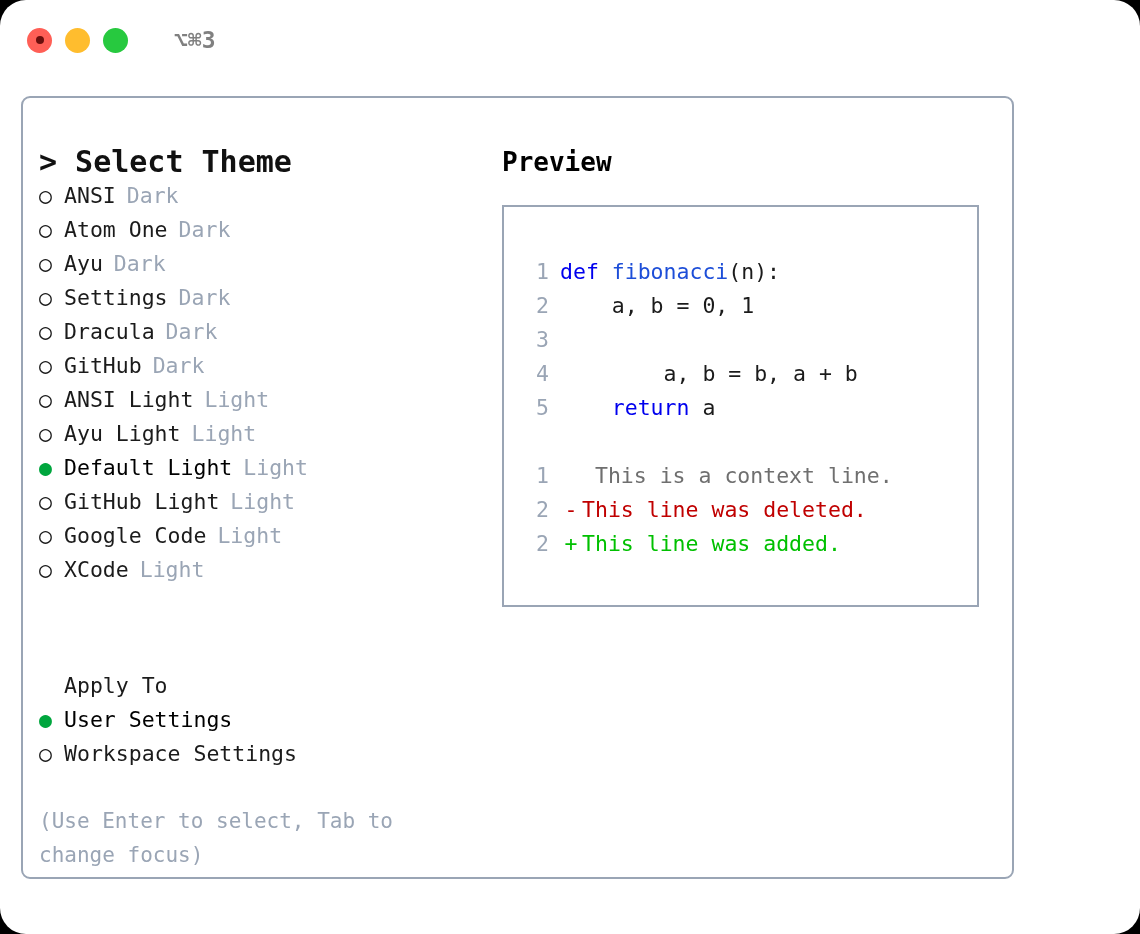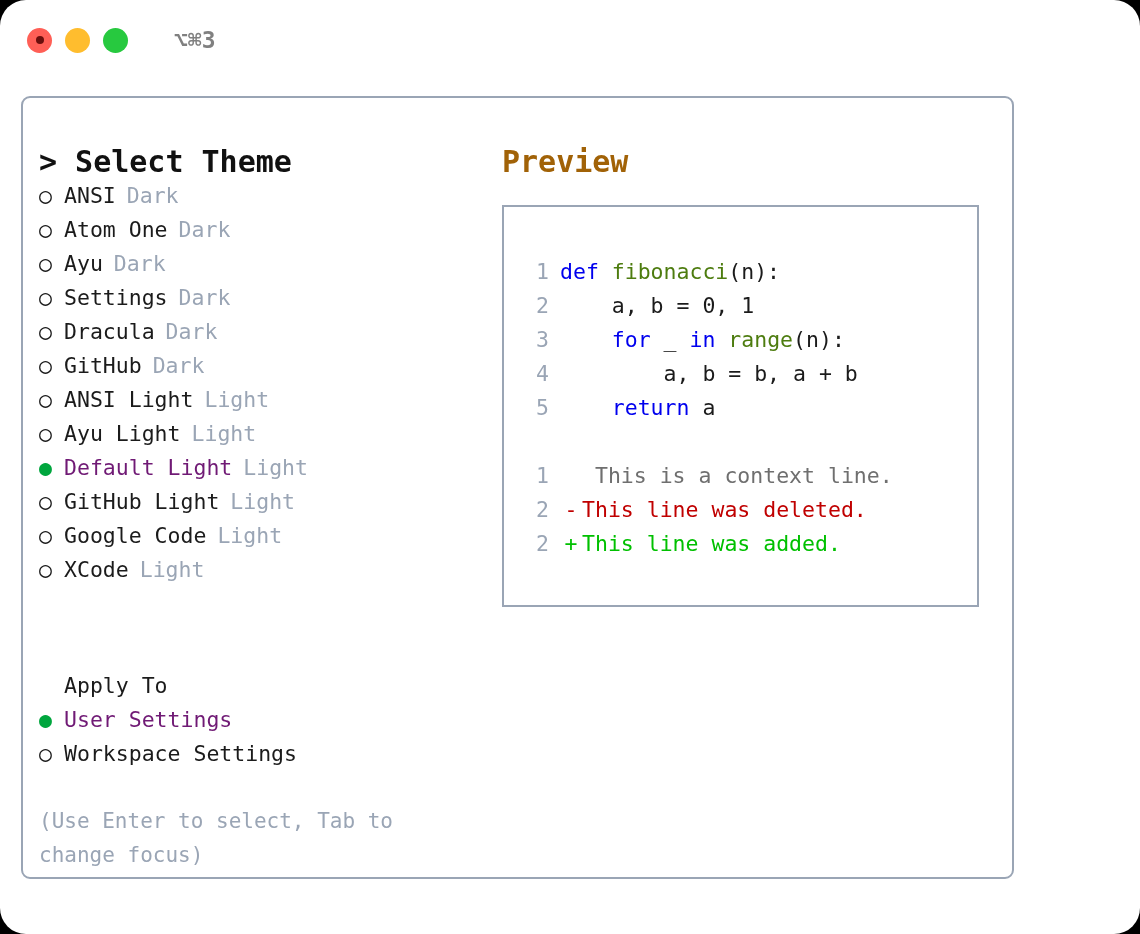--- a/index.html
+++ b/index.html
@@ -96,21 +96,21 @@
   }
   .marker {
     display: inline-block;
     width: 25px;
     flex: 0 0 25px;
     color: #1b1b1b;
     font-size: 21.5px;
   }
   .marker.sel { color: #00a63e; }
   .theme-name { color: #1b1b1b; }
-  .theme-row.selected .theme-name { color: #701a75; }
+  .theme-row.selected .theme-name { color: #000000; }
   .theme-cat {
     color: #9aa5b5;
     margin-left: 11px;
   }
 
   .section-gap { height: 35px; }
 
   .apply-title {
     font-size: 21.5px;
     color: #1b1b1b;
@@ -123,23 +123,23 @@
   .hint {
     margin-top: 33px;
     font-size: 21px;
     color: #9aa5b5;
     line-height: 34px;
     width: 400px;
   }
 
   
   .preview-title {
-    font-size: 30px;
+    font-size: 26px;
     font-weight: bold;
-    color: #a16207;
+    color: #000000;
     line-height: 34px;
     white-space: pre;
   }
   .preview-box {
     margin-top: 26px;
     width: 477px;
     height: 402px;
     border: 2px solid #9aa5b5;
     background: #ffffff;
     padding: 48px 0 0 0;
@@ -158,21 +158,21 @@
     color: #9aa5b5;
     margin-right: 11px;
   }
   .gutter {
     width: 22px;
     flex: 0 0 22px;
     text-align: center;
   }
   .code-text { color: #1b1b1b; }
   .tok-kw   { color: #0000ee; }
-  .tok-fn   { color: #4d7c0f; }
+  .tok-fn   { color: #1d4ed8; }
   .tok-plain{ color: #1b1b1b; }
 
   .diff-gap { height: 34px; }
   .diff-ctx  .gutter, .diff-ctx  .code-text { color: #6f6f6f; }
   .diff-del  .gutter, .diff-del  .code-text { color: #c00000; }
   .diff-add  .gutter, .diff-add  .code-text { color: #00c000; }
 </style>
 </head>
 <body>
 
@@ -221,21 +221,21 @@
         <div class="hint">(Use Enter to select, Tab to change focus)</div>
       </div>
 
       <div class="right-col">
         <div class="preview-title">Preview</div>
 
         <div class="preview-box">
           <div id="code-block">
               <div class="code-line"><span class="lineno">1</span><span><span class="tok-kw">def </span><span class="tok-fn">fibonacci</span><span class="tok-plain">(n):</span></span></div>
               <div class="code-line"><span class="lineno">2</span><span><span class="tok-plain">    a, b = 0, 1</span></span></div>
-              <div class="code-line"><span class="lineno">3</span><span><span class="tok-plain">    </span><span class="tok-kw">for</span><span class="tok-plain"> _ </span><span class="tok-kw">in</span><span class="tok-plain"> </span><span class="tok-fn">range</span><span class="tok-plain">(n):</span></span></div>
+              <div class="code-line"><span class="lineno">3</span></div>
               <div class="code-line"><span class="lineno">4</span><span><span class="tok-plain">        a, b = b, a + b</span></span></div>
               <div class="code-line"><span class="lineno">5</span><span><span class="tok-plain">    </span><span class="tok-kw">return</span><span class="tok-plain"> a</span></span></div>
             </div>
           <div class="diff-gap"></div>
           <div id="diff-block">
               <div class="code-line diff-ctx"><span class="lineno">1</span><span class="gutter"> </span><span class="code-text"> This is a context line.</span></div>
               <div class="code-line diff-del"><span class="lineno">2</span><span class="gutter">-</span><span class="code-text">This line was deleted.</span></div>
               <div class="code-line diff-add"><span class="lineno">2</span><span class="gutter">+</span><span class="code-text">This line was added.</span></div>
             </div>
         </div>

